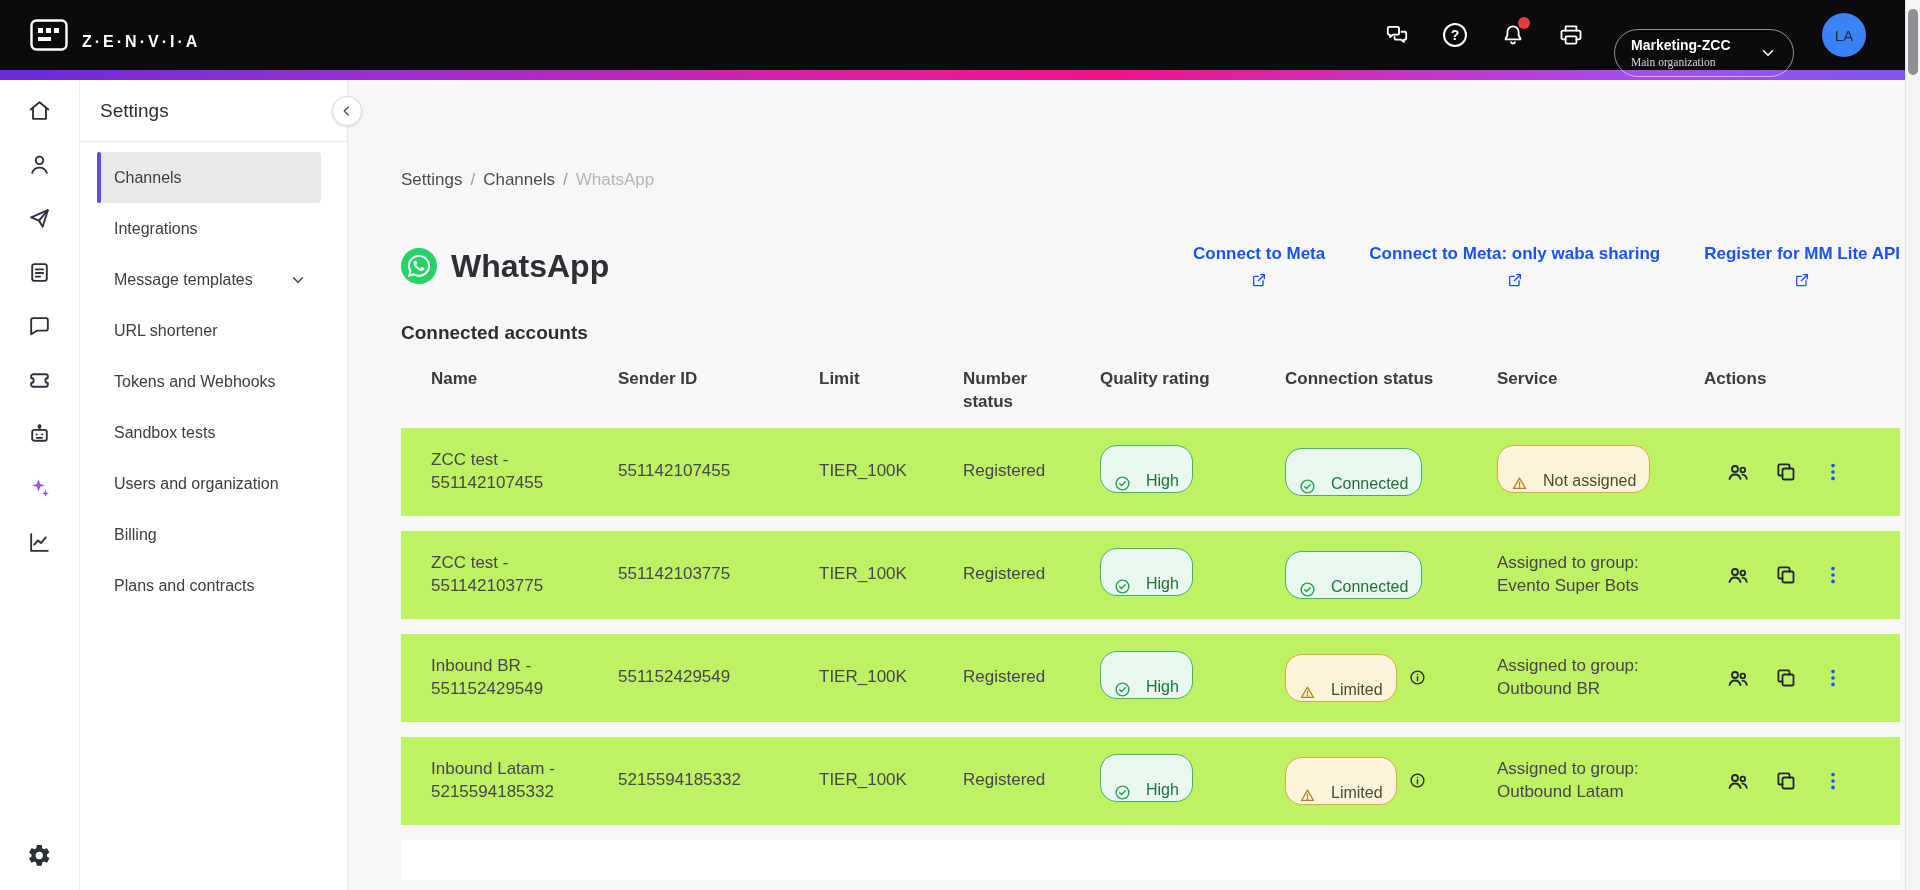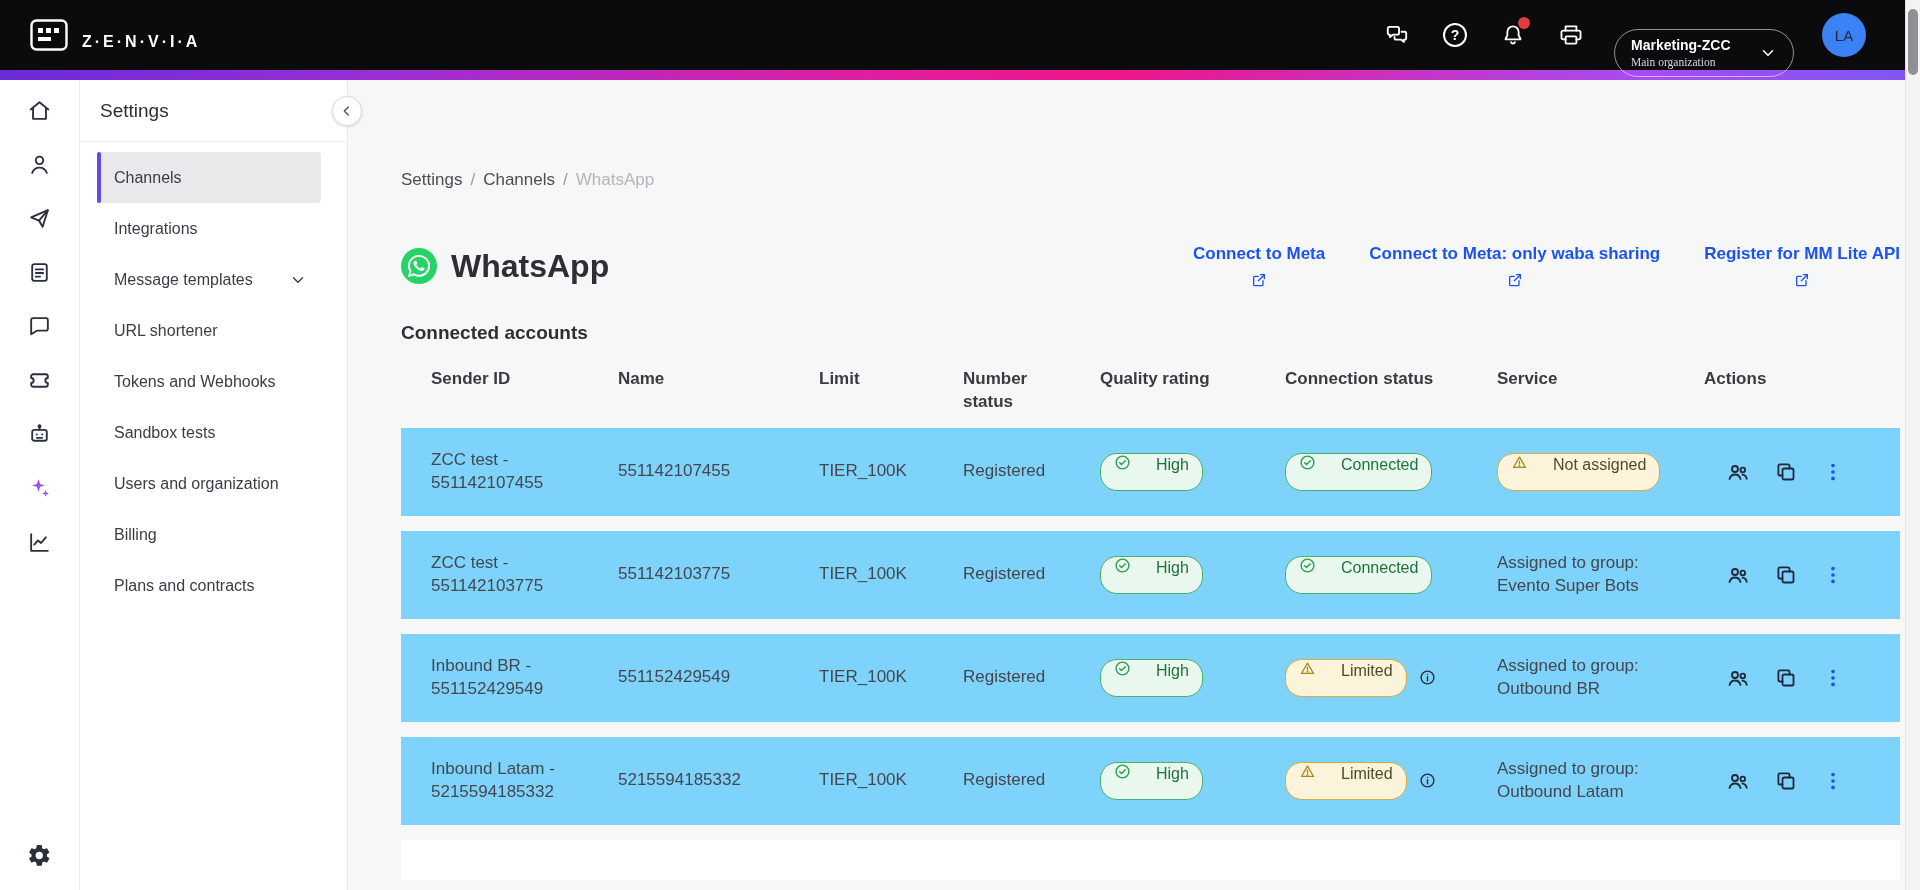--- a/index.html
+++ b/index.html
@@ -91,26 +91,26 @@
 
   .section-title { margin-top:34px; font-size:19px; font-weight:700; color:#2e2e36; }
 
   
   .table { margin-top:24px; }
   .thead, .trow { display:grid;
     grid-template-columns:217px 201px 144px 137px 185px 212px 207px 1fr; }
   .thead { padding-bottom:14px; }
   .th { font-size:17px; font-weight:700; color:#3a3a42; padding-right:34px; line-height:1.35; }
   .th:first-child { padding-left:30px; }
-  .trow { background:#7dd3fc; height:88px; align-items:center; margin-bottom:15px; }
+  .trow { background:#bef264; height:88px; align-items:center; margin-bottom:15px; }
   .td { font-size:17px; color:#46464f; padding-right:16px; line-height:1.35; }
   .td:first-child { padding-left:30px; }
   .service-group { display:block; }
 
-  .pill { display:inline-flex; align-items:flex-start; gap:25px; height:38px; padding:0 13px;
+  .pill { display:inline-flex; align-items:flex-end; gap:15px; height:48px; padding:0 13px;
           border-radius:17px; font-size:16px; white-space:nowrap; }
   .pill svg { width:17px; height:17px; flex-shrink:0; }
   .pill-green  { background:#e9f8ee; border:1px solid #49b06a; color:#20713c; }
   .pill-green  svg { color:#2d9e55; }
   .pill-yellow { background:#fcf4da; border:1px solid #d6ad3e; color:#4f4a2e; }
   .pill-yellow svg { color:#a8861c; }
 
   .conn-cell { display:flex; align-items:center; gap:12px; }
   .info-btn { background:none; border:none; padding:0; color:#2a2d3a; display:flex; cursor:pointer; }
   .info-btn svg { width:17px; height:17px; }
@@ -337,22 +337,22 @@
               <path d="M18 13v6a1.5 1.5 0 0 1-1.5 1.5h-11A1.5 1.5 0 0 1 4 19V8a1.5 1.5 0 0 1 1.5-1.5H11"></path>
           </svg>
         </a>
       </div>
     </div>
 
     <h2 class="section-title">Connected accounts</h2>
 
     <div class="table">
       <div class="thead">
+        <div class="th">Name</div>
         <div class="th">Sender ID</div>
-        <div class="th">Name</div>
         <div class="th">Limit</div>
         <div class="th">Number status</div>
         <div class="th">Quality rating</div>
         <div class="th">Connection status</div>
         <div class="th">Service</div>
         <div class="th">Actions</div>
       </div>
 
       <div class="trow">
         <div class="td">ZCC test - 551142107455</div>

